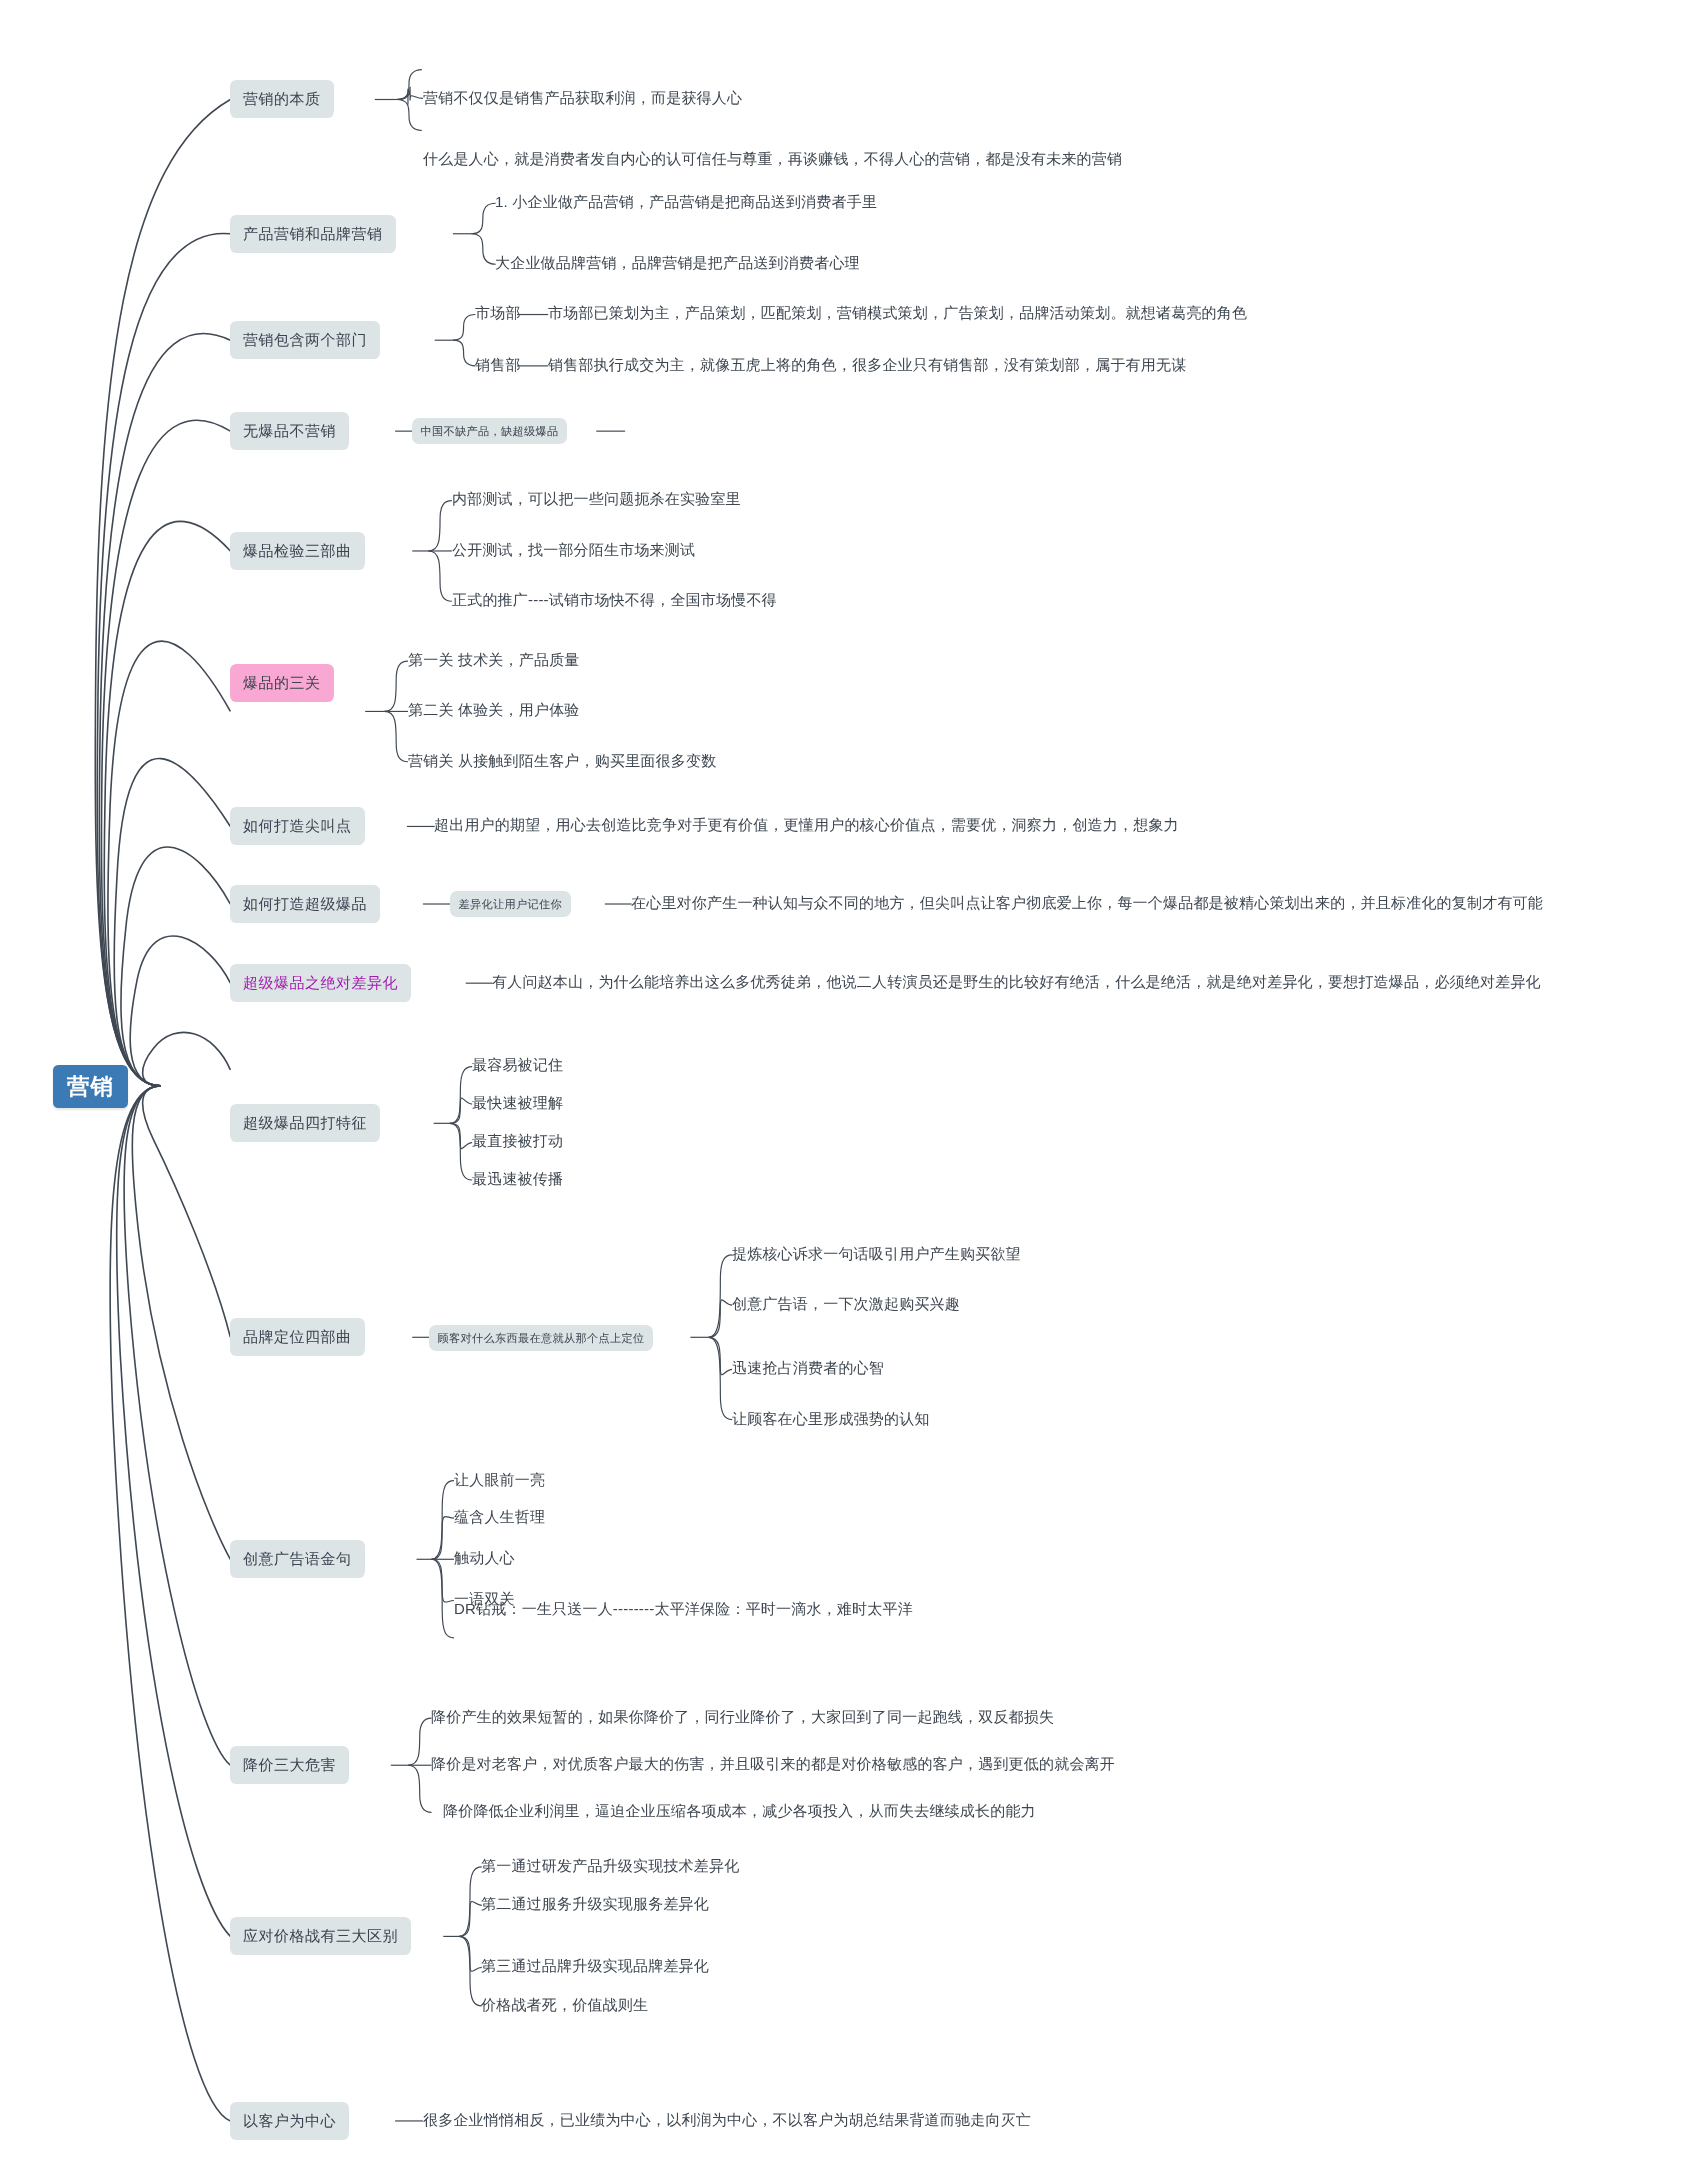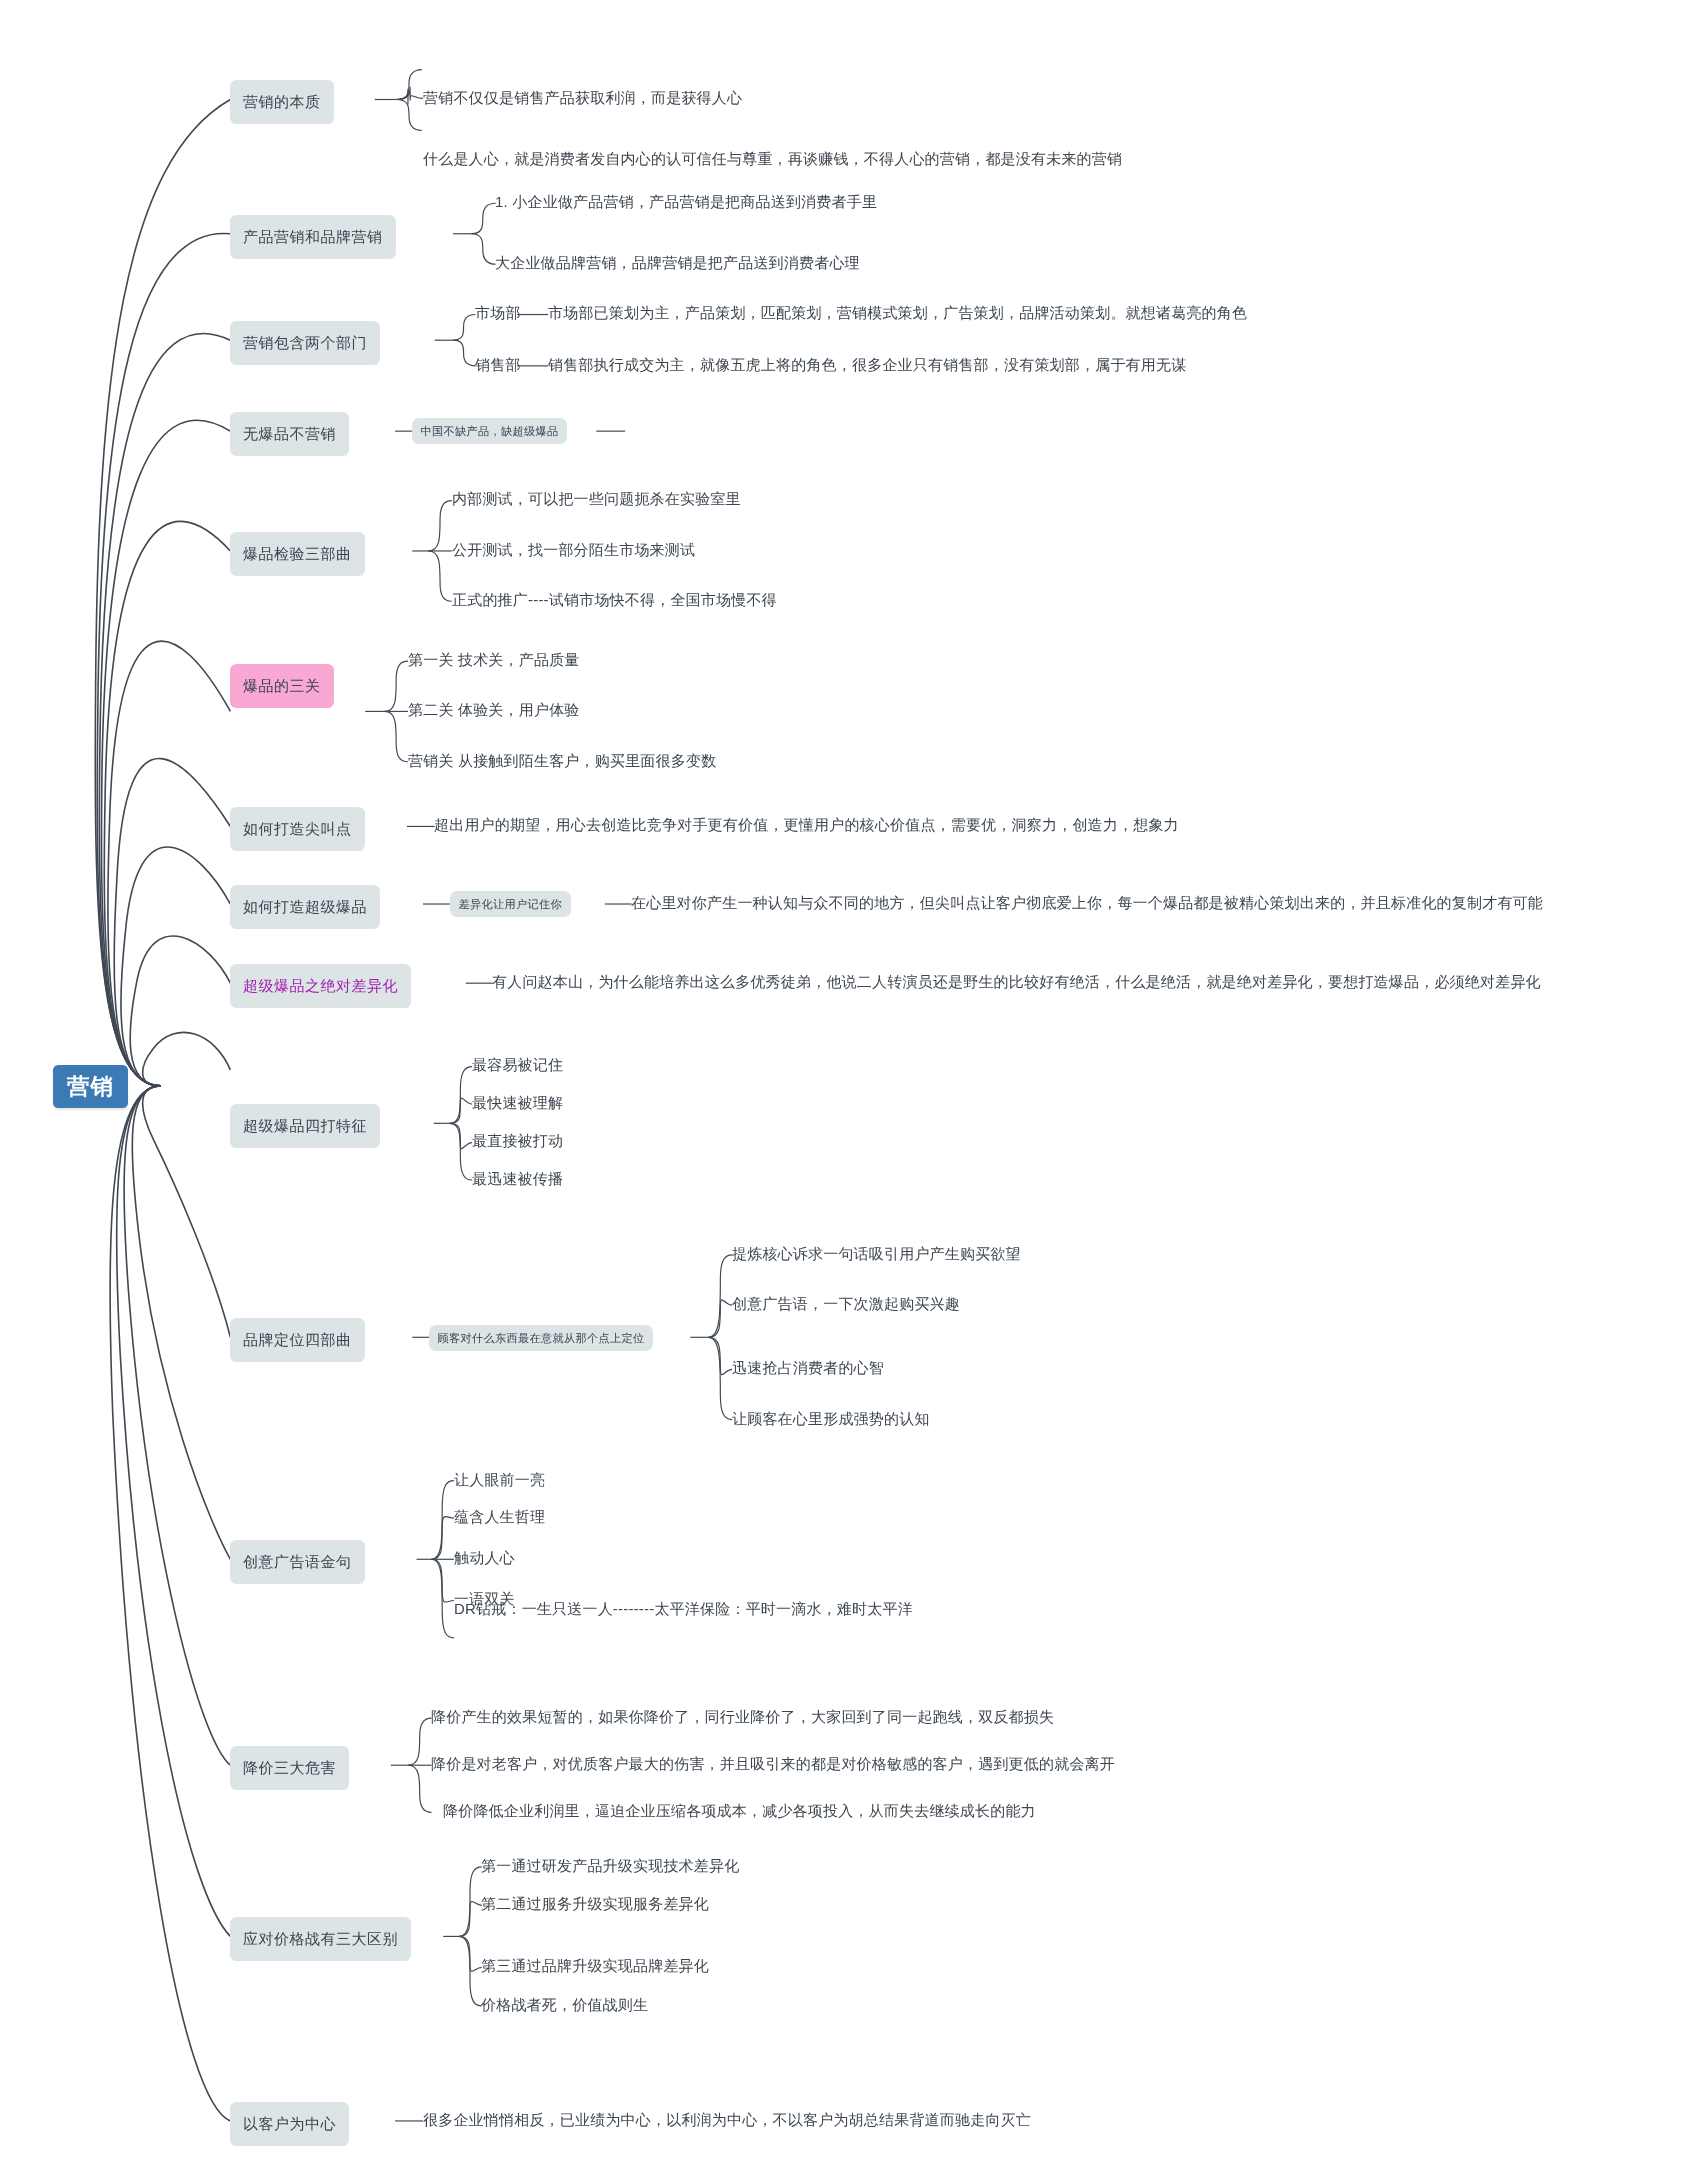--- a/index.html
+++ b/index.html
@@ -44,21 +44,21 @@
     letter-spacing: 1.1px;
     box-shadow: 0 1.1px 2.1px rgba(0,0,0,0.10);
   }
   
   .topic {
     background: #dde4e6;
     color: #3a4350;
     border-radius: 6.4px;
     font-size: 15px;
     padding: 0 13px;
-    height: 44px;
+    height: 38px;
     letter-spacing: 0.5px;
   }
   
   .pill {
     background: #dde4e6;
     color: #3a4350;
     border-radius: 7px;
     font-size: 11.2px;
     padding: 0 8.6px;
     height: 26px;

